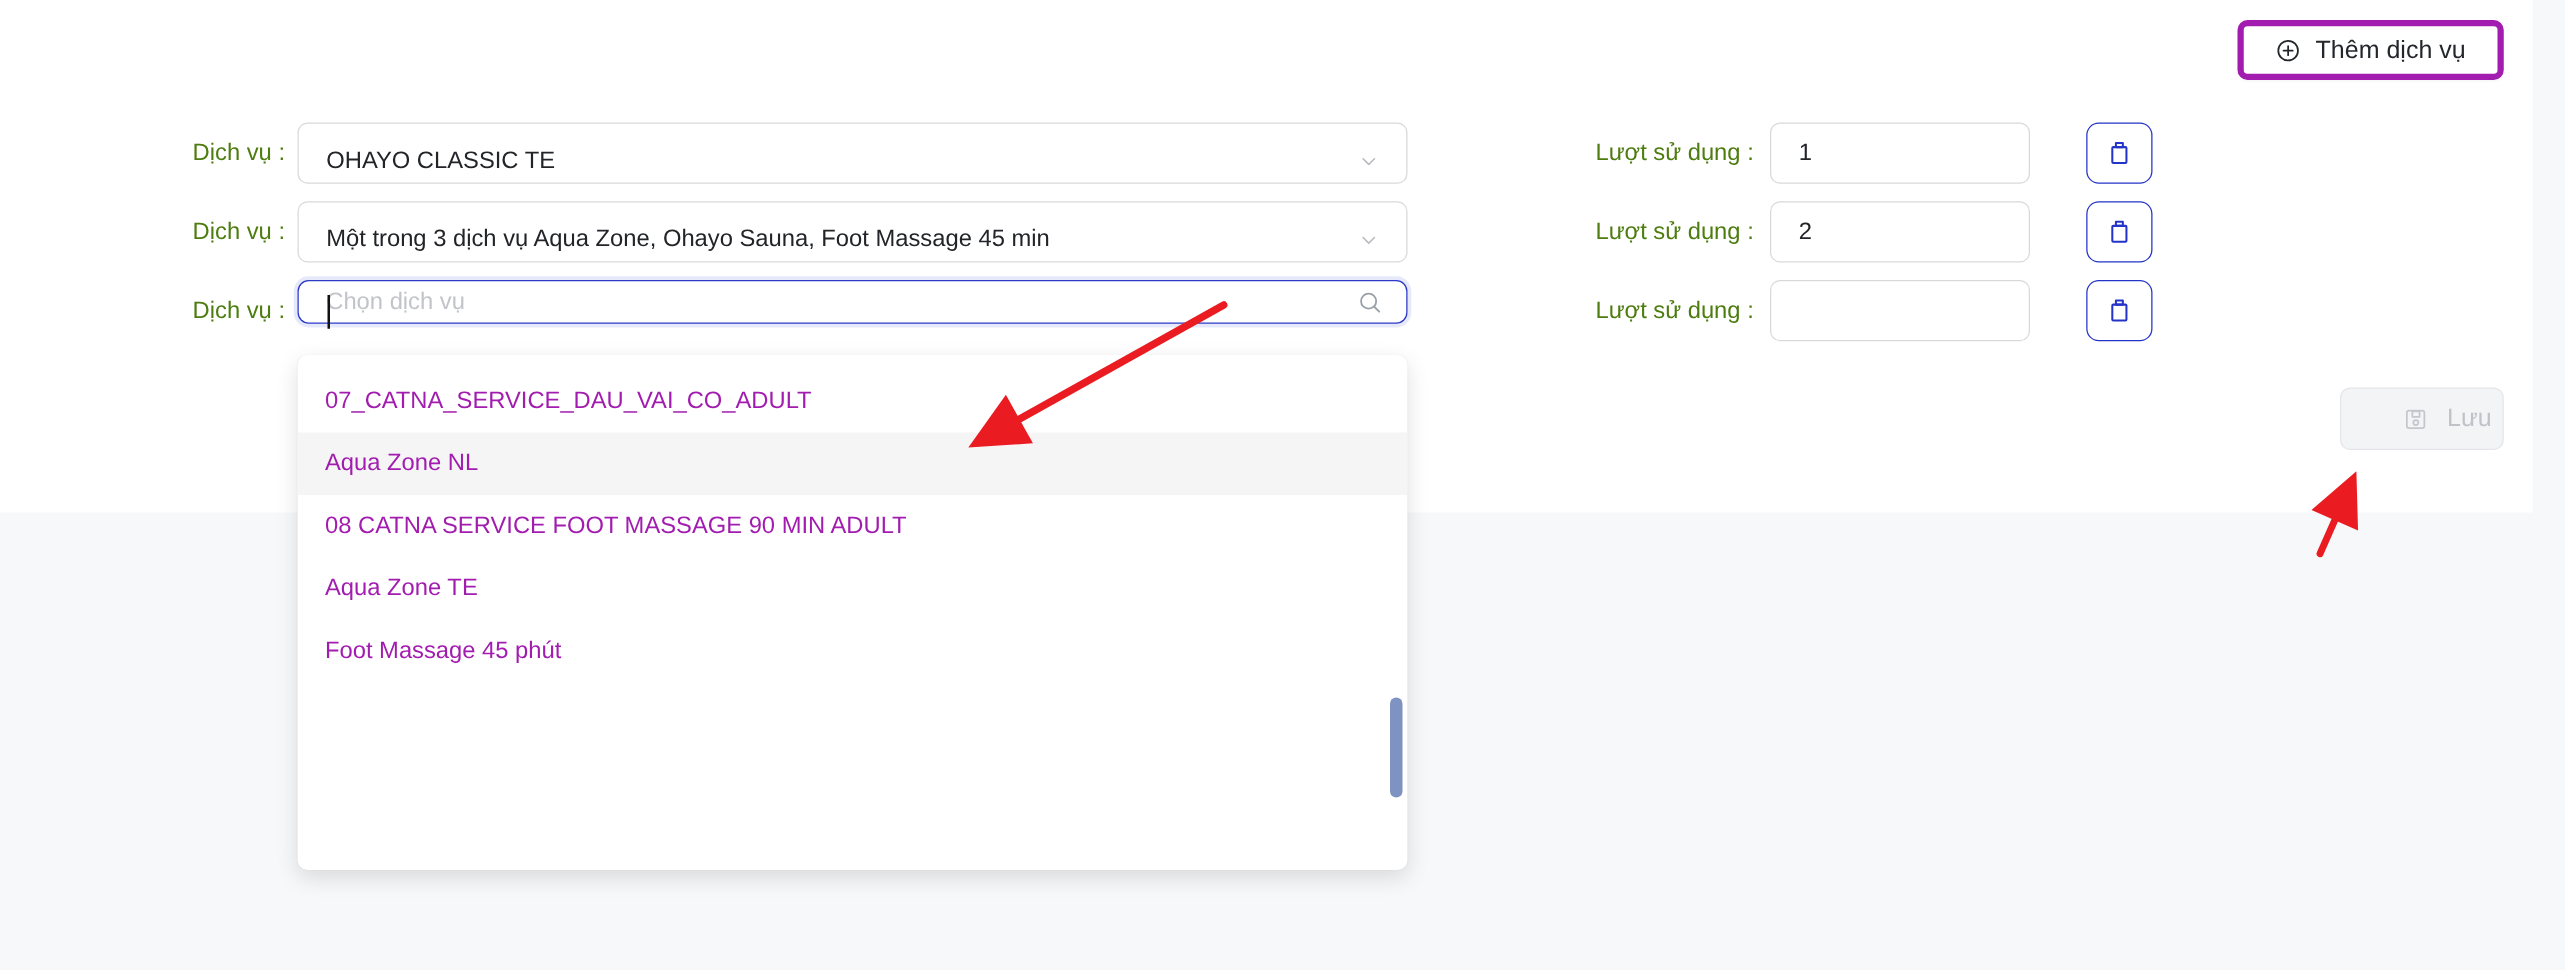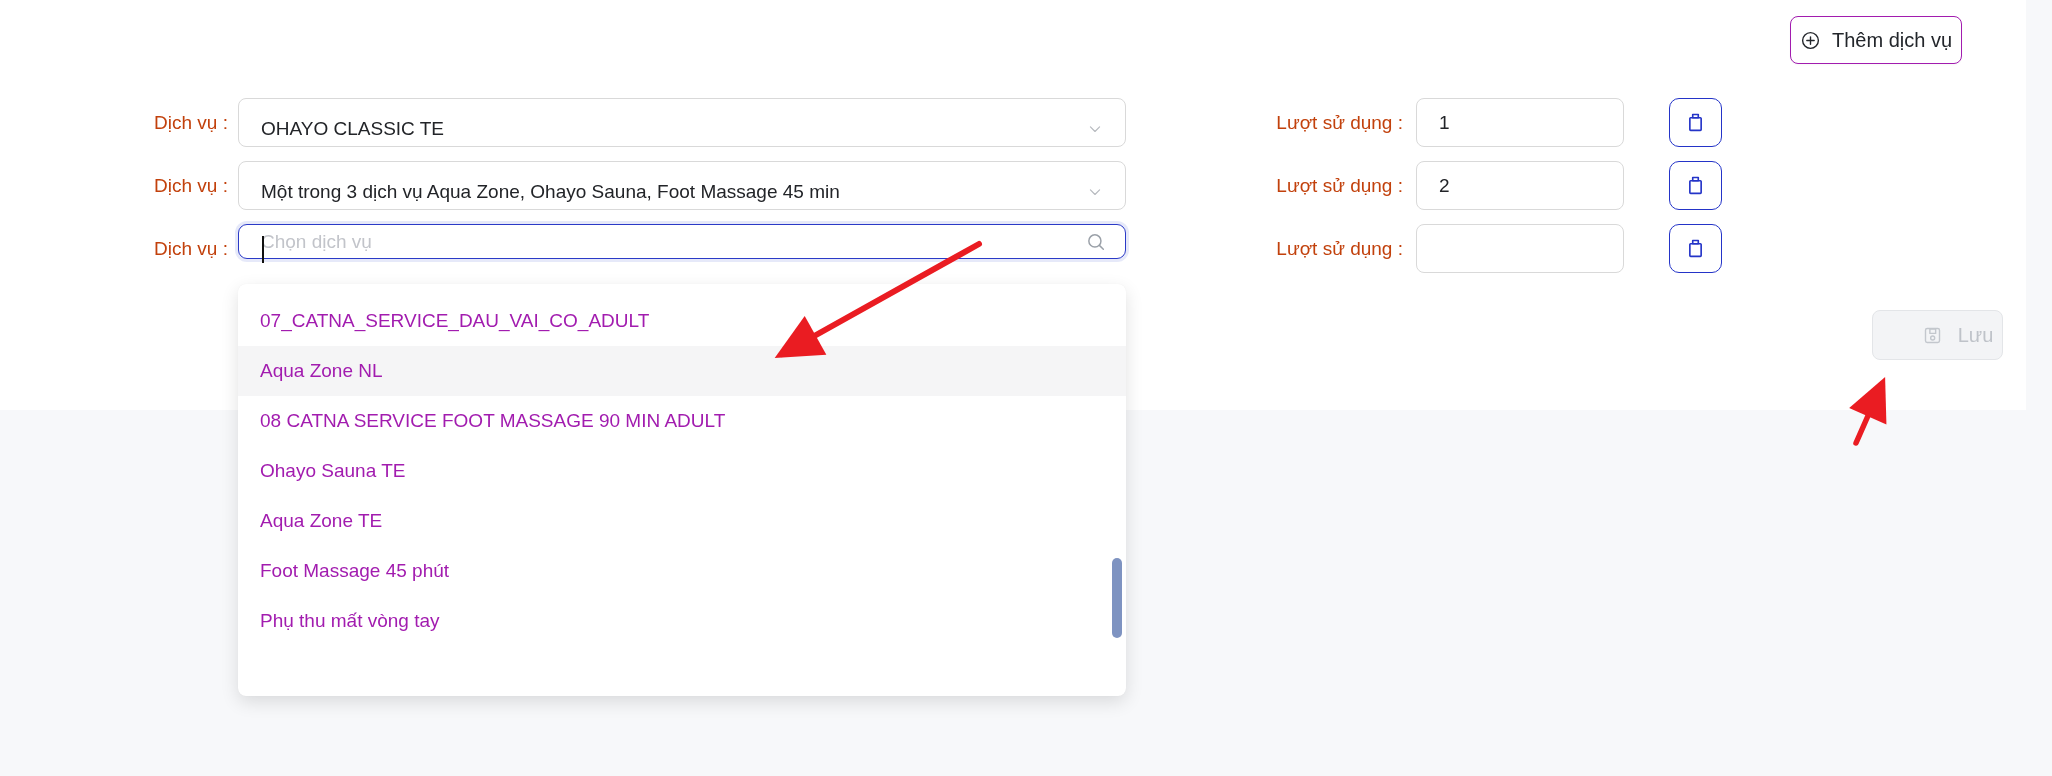--- a/index.html
+++ b/index.html
@@ -13,35 +13,35 @@
   }
   #stage { position:absolute; inset:0; }
 
   .panel {
     position:absolute; left:0; top:0; width:2026px; height:410px;
     background:#ffffff;
   }
 
   
   .add-btn {
-    position:absolute; left:1790px; top:16px; width:172px; height:48px;
-    background:#fff; border:1px solid #a21caf; border-radius:8px;
+    position:absolute; left:1790px; top:16px; width:213px; height:48px;
+    background:#fff; border:5px solid #a21caf; border-radius:8px;
     display:flex; align-items:center; justify-content:center; gap:11px;
     font-family:inherit; font-size:20px; color:#23262b; cursor:pointer;
     box-shadow:0 1px 2px rgba(0,0,0,0.03);
   }
   .add-btn svg { width:21px; height:21px; stroke:#23262b; }
 
   
   .row { position:absolute; left:0; height:49px; width:2026px; }
   .row.r0 { top:98px; } .row.r1 { top:161px; } .row.r2 { top:224px; }
 
   .lbl {
     position:absolute; height:49px; line-height:49px;
-    font-size:19px; color:#c2410c; text-align:right; white-space:nowrap;
+    font-size:19px; color:#4d7c0f; text-align:right; white-space:nowrap;
   }
   .lbl.service { left:60px; width:168px; }
   .lbl.usage   { left:1230px; width:173px; }
 
   .select {
     position:absolute; left:238px; top:0; width:888px; height:49px;
     border:1px solid #d9d9d9; border-radius:8px; background:#fff;
     display:flex; align-items:center; padding:12px 20px 0 22px;
     font-size:19px; color:#222428; cursor:pointer;
   }
@@ -179,24 +179,22 @@
         <rect x="9.1" y="3.6" width="5.8" height="3.4"></rect>
           <rect x="6.1" y="7" width="11.8" height="13.2" rx="0.8"></rect>
       </svg>
     </button>
   </div>
 
   <div class="dropdown">
     <div class="dd-item">07_CATNA_SERVICE_DAU_VAI_CO_ADULT</div>
     <div class="dd-item hl">Aqua Zone NL</div>
     <div class="dd-item">08 CATNA SERVICE FOOT MASSAGE 90 MIN ADULT</div>
-    <div class="dd-item">Ohayo Sauna TE</div>
     <div class="dd-item">Aqua Zone TE</div>
     <div class="dd-item">Foot Massage 45 phút</div>
-    <div class="dd-item">Phụ thu mất vòng tay</div>
     <div class="dd-thumb"></div>
   </div>
 
   <button class="save-btn" disabled="">
     <svg viewBox="0 0 24 24" fill="none" stroke-width="1.6" stroke-linejoin="round">
       <rect x="4" y="4" width="16" height="16" rx="2"></rect>
       <rect x="9" y="4.6" width="6.6" height="5"></rect>
       <circle cx="12.2" cy="14.9" r="2.3"></circle>
     </svg>
     <span>Lưu</span>

